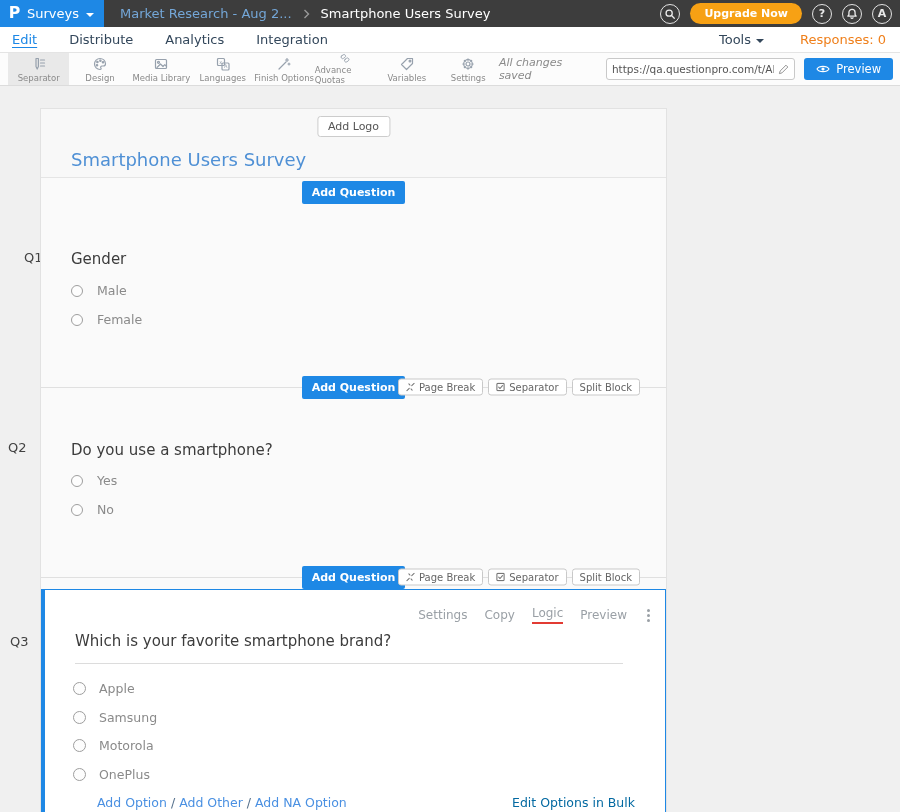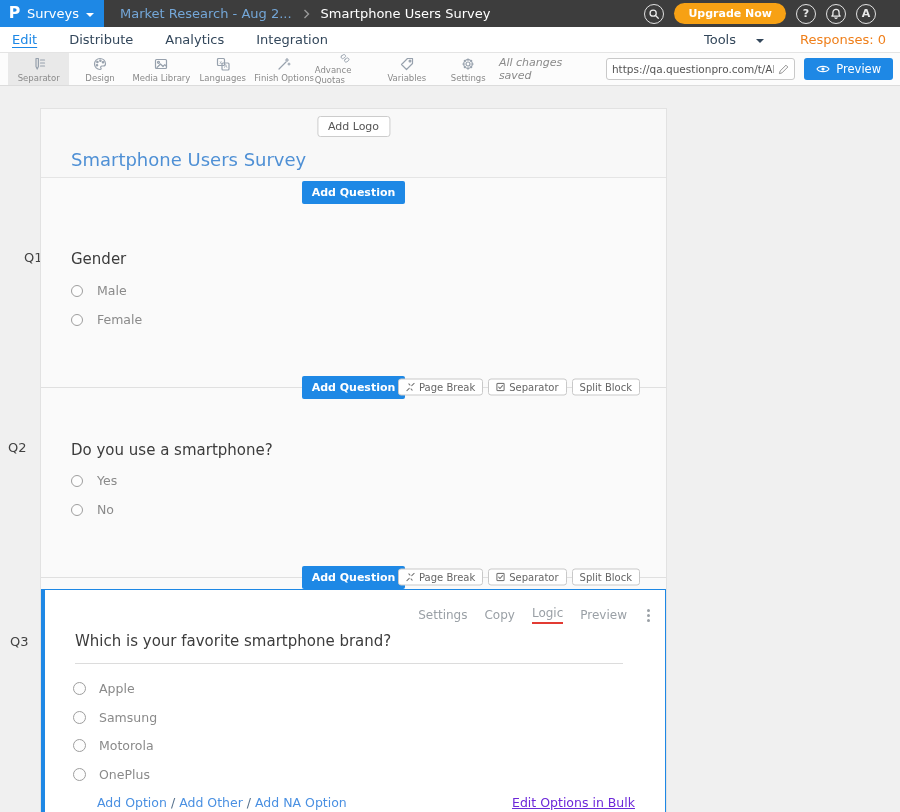--- a/index.html
+++ b/index.html
@@ -9,31 +9,31 @@
   .topbar { height:27px; background:#3d3d3d; display:flex; align-items:center; }
   .logo-area { width:104px; height:27px; background:#1e88e5; display:flex; align-items:center; padding-left:9px; gap:7px; cursor:pointer; }
   .logo-glyph { color:#fff; font-size:15px; font-weight:bold; line-height:1; transform:scaleX(1.05); }
   .logo-product { color:#fff; font-size:13px; }
   .caret-down { width:0; height:0; border-left:4px solid transparent; border-right:4px solid transparent; border-top:4px solid #fff; margin-top:2px; }
   .caret-down.dark { border-top-color:#33475b; }
   .breadcrumb { display:flex; align-items:center; gap:11px; margin-left:16px; font-size:13px; }
   .crumb-folder { color:#74a7d8; cursor:pointer; }
   .crumb-sep svg { display:block; }
   .crumb-current { color:#ffffff; }
-  .topbar-right { margin-left:auto; display:flex; align-items:center; gap:10px; padding-right:24px; }
+  .topbar-right { margin-left:auto; display:flex; align-items:center; gap:10px; padding-right:8px; }
   .circle-btn { width:20px; height:20px; border:1.4px solid rgba(255,255,255,.85); border-radius:50%; display:flex; align-items:center; justify-content:center; color:#e9e9e9; font-size:11px; font-weight:bold; cursor:pointer; }
   .upgrade-btn { height:21px; padding:0 14px; border-radius:11px; background:#f7a114; border:none; color:#fff; font-size:11px; font-weight:bold; display:flex; align-items:center; cursor:pointer; font-family:inherit; }
 
   
   .navbar { height:26px; background:#fff; border-bottom:1px solid #e4e4e4; display:flex; align-items:center; padding:0 12px; }
   .nav-tabs { display:flex; gap:32px; }
   .nav-tab { font-size:13px; color:#33475b; cursor:pointer; }
   .nav-tab.active { color:#1b87e6; text-decoration:underline; text-underline-offset:3px; }
   .nav-right { margin-left:auto; display:flex; align-items:center; gap:36px; padding-right:2px; }
-  .tools-link { font-size:13px; color:#33475b; display:flex; align-items:center; gap:20px; cursor:pointer; }
+  .tools-link { font-size:13px; color:#33475b; display:flex; align-items:center; gap:5px; cursor:pointer; }
   .responses-label { font-size:13px; color:#ef7f1a; }
 
   
   .toolbar { height:33px; background:#fcfcfc; border-bottom:1px solid #dcdcdc; display:flex; align-items:stretch; padding-left:8px; }
   .tool-item { width:62px; display:flex; flex-direction:column; align-items:center; justify-content:center; gap:1px; color:#8a8a8a; font-size:8.5px; cursor:pointer; }
   .tool-item.active { background:#e9e9e9; }
   .tool-item svg { display:block; }
   .toolbar-right { margin-left:auto; display:flex; align-items:center; gap:9px; padding-right:7px; }
   .saved-status { font-style:italic; font-size:11px; color:#8a8a8a; }
   .url-box { width:192px; height:22px; background:#fff; border:1px solid #c9c9c9; border-radius:3px; display:flex; align-items:center; padding:0 5px; gap:4px; }
@@ -73,21 +73,21 @@
   .q3-menu-item { font-size:12px; color:#9aa0a6; cursor:pointer; }
   .q3-menu-item.logic { border-bottom:2px solid #e23b33; padding-bottom:2px; }
   .kebab { display:flex; flex-direction:column; gap:2px; cursor:pointer; padding:1px 3px; }
   .kebab i { width:3px; height:3px; border-radius:50%; background:#9aa0a6; }
   .q3-question { position:absolute; left:30px; right:42px; top:42px; font-size:15px; color:#3c3c3c; border-bottom:1px solid #dcdcdc; padding-bottom:13px; cursor:text; }
   .q3-opt { position:absolute; left:28px; display:flex; align-items:center; gap:13px; }
   .q3-opt .radio { width:13px; height:13px; }
   .q3-links { position:absolute; left:52px; right:30px; top:205px; display:flex; align-items:center; font-size:12.5px; }
   .q3-links .lnk { color:#4a90e2; cursor:pointer; }
   .q3-links .sep { color:#55708c; margin:0 4px; }
-  .bulk-link { margin-left:auto; color:#6d28d9; cursor:pointer;text-decoration:underline; }
+  .bulk-link { margin-left:auto; color:#0369a1; cursor:pointer; }
 
   .icon-stroke { stroke:#97a1ad; fill:none; stroke-width:1.2; stroke-linecap:round; stroke-linejoin:round; }
   .icon-white { stroke:#ececec; fill:none; stroke-width:1.5; stroke-linecap:round; stroke-linejoin:round; }
   .icon-mini { stroke:#777; fill:none; stroke-width:1.2; stroke-linecap:round; stroke-linejoin:round; }
 </style>
 </head>
 <body>
 
 <div class="topbar">
   <div class="logo-area">

